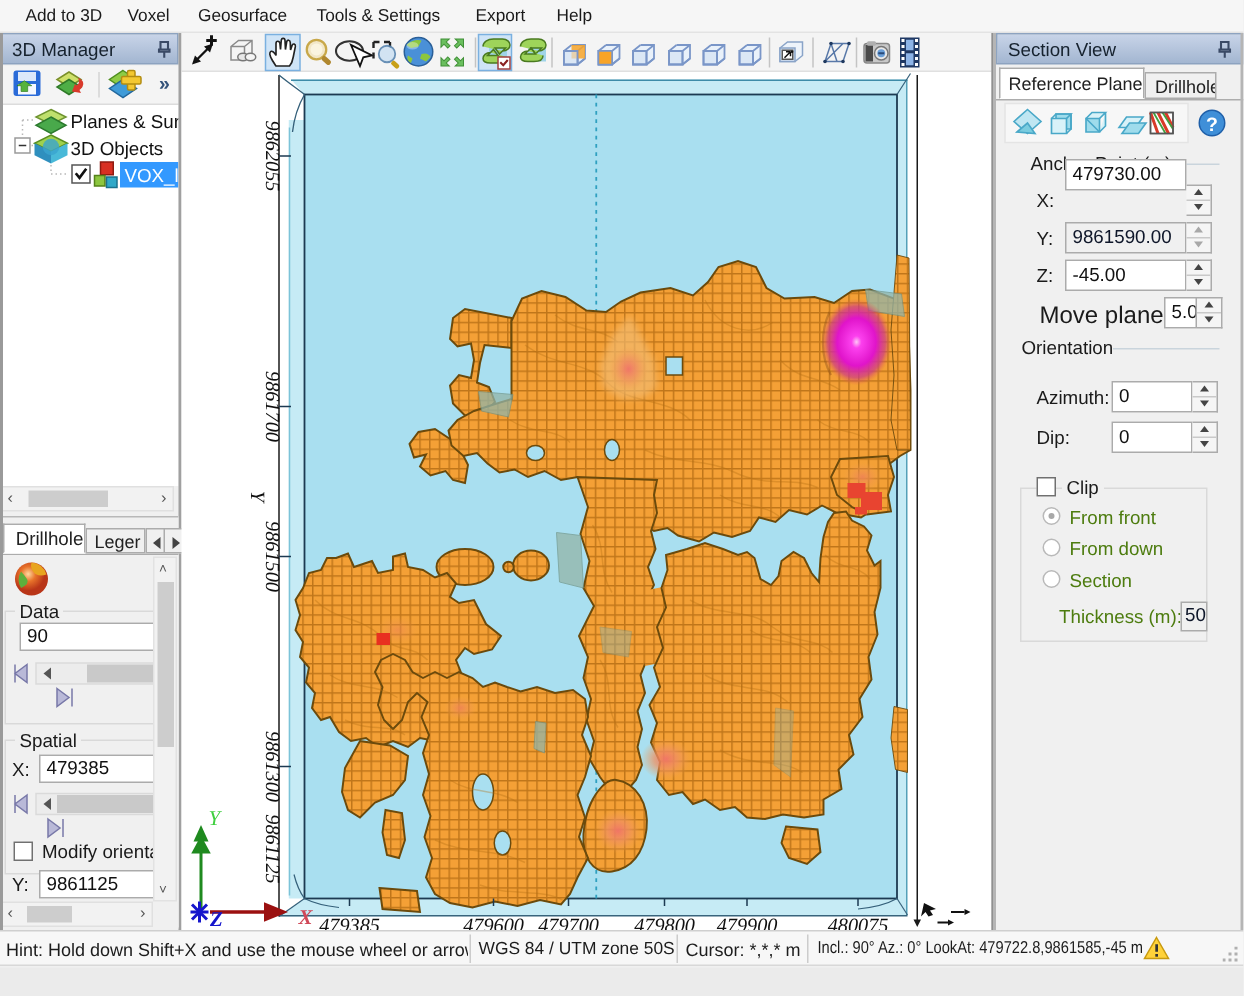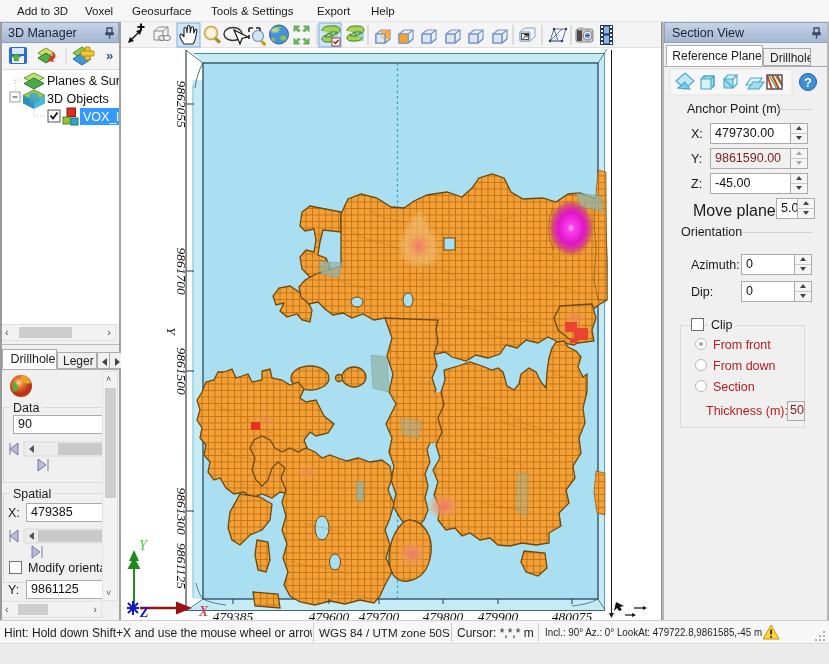--- a/index.html
+++ b/index.html
@@ -18,23 +18,23 @@
 .hscroll { position:absolute; background:#f2f2f2; border:1px solid #e0e0e0; }
 .hthumb { position:absolute; top:2px; height:11px; background:#cdcdcd; }
 .sarrow { position:absolute; font-size:11px; color:#555; top:1px; }
 
 #clippanel { position:absolute; left:0; top:344px; width:119px; height:274px; background:#f0f0f0; border-top:1px solid #b8b8b8; }
 .tab { position:absolute; font-size:12.5px; color:#222; border:1px solid #acacac; background:#f0f0f0; white-space:nowrap; overflow:hidden; }
 .tabsel { background:#fff; border-bottom:1px solid #fff; z-index:2;text-align:center; }
 .gbox { position:absolute; border:1px solid #d9d9d9; }
 .glabel { position:absolute; font-size:12.5px; color:#1a1a1a; background:#f0f0f0; padding:0 3px; }
 .field { position:absolute; background:#fff; border:1px solid #ababab; font-size:12.5px; color:#111; padding:1px 0 0 4px; }
-.fielddis { background:#f0f0f0; color:#7f1d1d; }
+.fielddis { background:#f0f0f0; color:#0f172a; }
 .lbl { position:absolute; font-size:12.5px; color:#1a1a1a; }
-.lbldis { color:#b91c1c; }
+.lbldis { color:#4d7c0f; }
 .cbox { position:absolute; width:13px; height:13px; background:#fff; border:1px solid #707070; }
 .radio { position:absolute; width:12px; height:12px; background:#fff; border:1px solid #b9b9b9; border-radius:50%; }
 .spin { position:absolute; width:17px; border:1px solid #ababab; border-left:none; background:#f5f5f5; }
 .spin .up, .spin .dn { position:absolute; left:0; width:100%; height:50%; }
 .tri-u { position:absolute; left:50%; top:50%; margin:-2px 0 0 -3px; width:0; height:0; border-left:3.5px solid transparent; border-right:3.5px solid transparent; border-bottom:4px solid #444; }
 .tri-d { position:absolute; left:50%; top:50%; margin:-2px 0 0 -3px; width:0; height:0; border-left:3.5px solid transparent; border-right:3.5px solid transparent; border-top:4px solid #444; }
 .spin .up { top:0; border-bottom:1px solid #c9c9c9; }
 .spin .dn { bottom:0; }
 .vscroll { position:absolute; background:#f2f2f2; border:1px solid #e2e2e2; }
 .tri-l { position:absolute; left:4px; top:5px; width:0; height:0; border-top:4px solid transparent; border-bottom:4px solid transparent; border-right:5px solid #444; }
@@ -565,21 +565,21 @@
           <path d="M2 0l8 14M8 0l7 11" stroke="#3f9f3f" stroke-width="1.2"></path>
           <rect x="0" y="0" width="15" height="14" fill="none" stroke="#555"></rect>
         </g>
       <circle cx="144" cy="14" r="8.5" fill="#3f8fd8" stroke="#1f5fa8"></circle>
       <text x="144" y="19" font-size="13" font-weight="bold" fill="#fff" text-anchor="middle">?</text>
     </svg>
 
     <div class="glabel" style="left:20px;top:80px;background:#f0f0f0">Anchor Point (m)</div>
     <div style="position:absolute;left:113px;top:87px;width:36px;height:1px;background:#c9d4dc"></div>
     <div class="lbl" style="left:27px;top:105px">X:</div>
-    <div class="field" style="left:46px;top:101px;width:81px;height:21px;padding-top:2px">479730.00</div>
+    <div class="field" style="left:46px;top:84px;width:81px;height:21px;padding-top:2px">479730.00</div>
     <div class="spin" style="left:127px;top:101px;height:21px">
         <div class="up">
           <div class="tri-u"></div>
         </div>
         <div class="dn">
           <div class="tri-d"></div>
         </div>
       </div>
     <div class="lbl" style="left:27px;top:130px">Y:</div>
     <div class="field fielddis" style="left:46px;top:126px;width:81px;height:21px;padding-top:2px">9861590.00</div>

